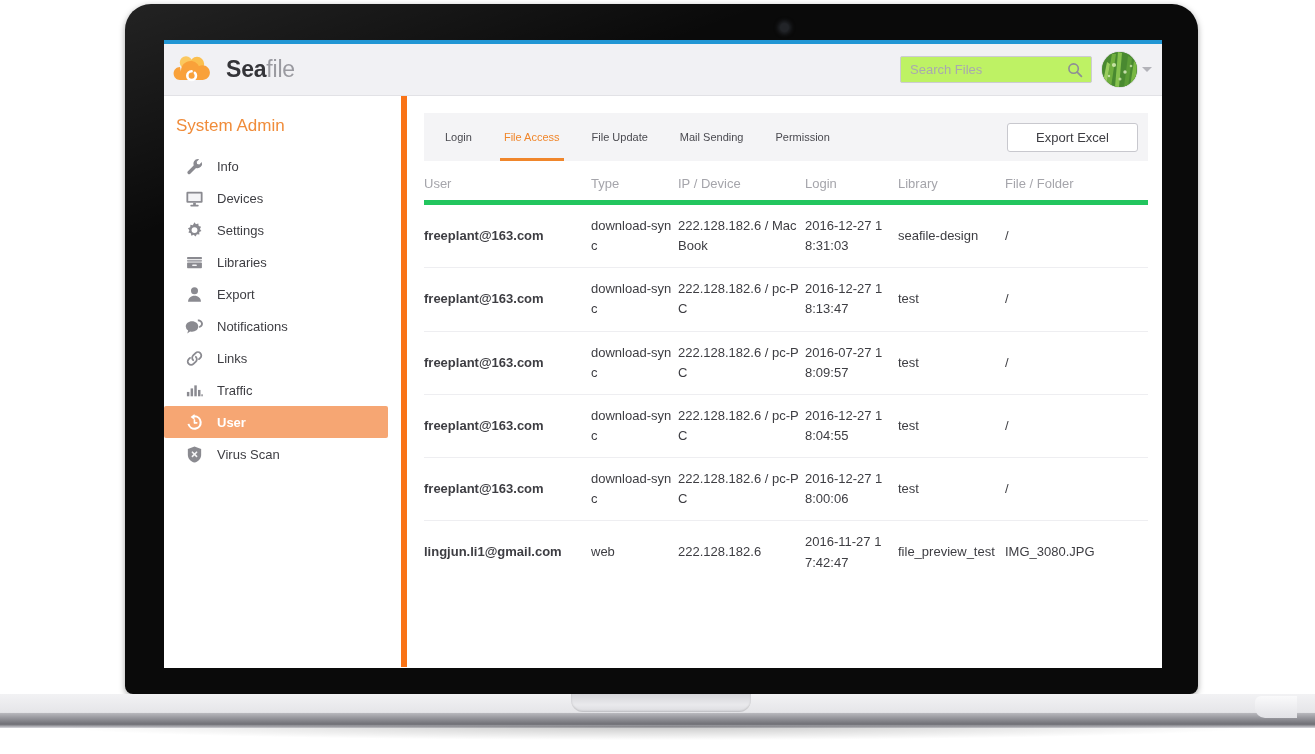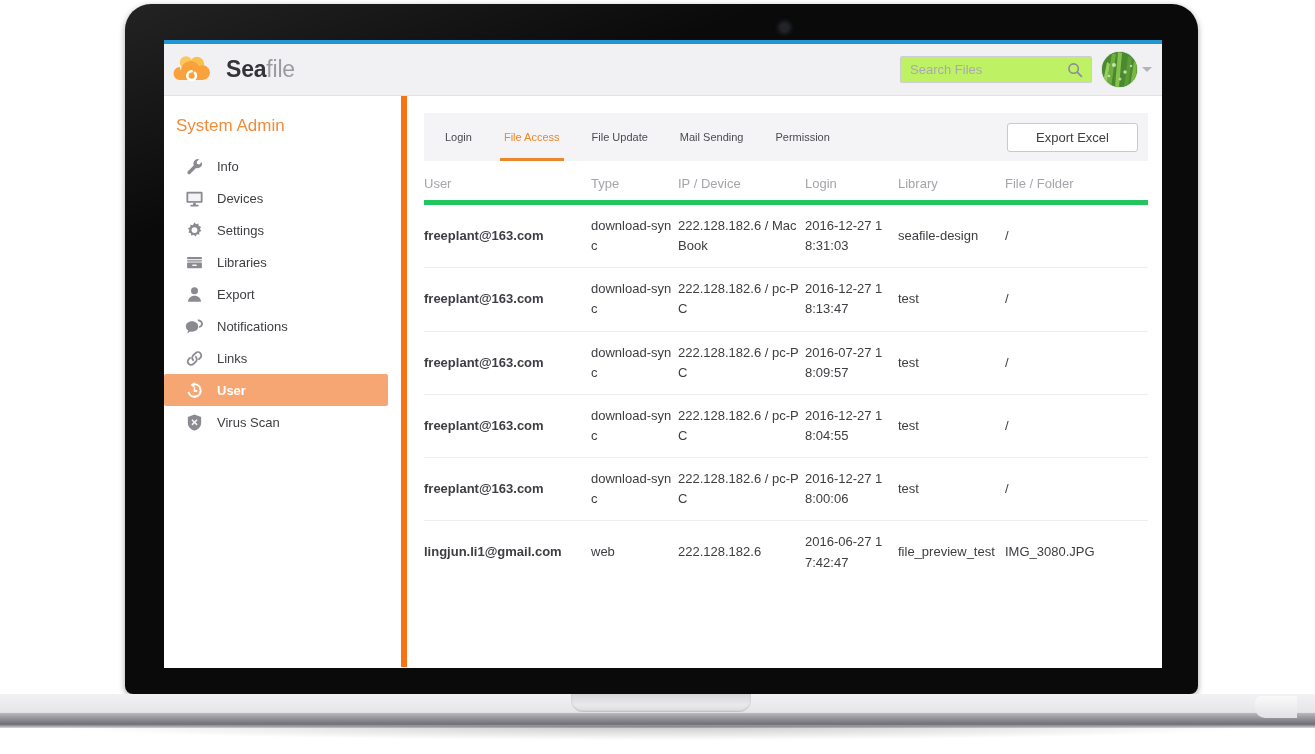--- a/index.html
+++ b/index.html
@@ -292,20 +292,32 @@
             <svg viewBox="0 0 20 20" width="19" height="19">
                 <g fill="none" stroke="#8a8a90" stroke-width="1.9" stroke-linecap="round">
                   <path d="M11.4 8.2a3.5 3.5 0 0 1 0 5L8.9 15.7a3.5 3.5 0 1 1-5-5l1.4-1.4"></path>
                   <path d="M8.6 11.8a3.5 3.5 0 0 1 0-5l2.5-2.5a3.5 3.5 0 1 1 5 5l-1.4 1.4"></path>
                 </g>
               </svg>
           </span>
           <span>Links</span>
         </div>
 
+        <div class="nav-item">
+          <span class="nav-ico">
+            <svg viewBox="0 0 20 20" width="19" height="19">
+                <rect x="2" y="11.5" width="2.6" height="4.6" fill="#8a8a90"></rect>
+                <rect x="5.9" y="7.8" width="2.6" height="8.3" fill="#8a8a90"></rect>
+                <rect x="9.8" y="4.6" width="2.6" height="11.5" fill="#8a8a90"></rect>
+                <rect x="13.7" y="9.4" width="2.6" height="6.7" fill="#8a8a90"></rect>
+                <rect x="17.2" y="14" width="1.5" height="2.1" fill="#8a8a90"></rect>
+              </svg>
+          </span>
+          <span>Traffic</span>
+        </div>
 
         <div class="nav-item active">
           <span class="nav-ico">
             <svg viewBox="0 0 20 20" width="19" height="19">
                 <path d="M10 2.4a7.6 7.6 0 1 1-7.4 9.3l2.1-.5A5.4 5.4 0 1 0 10 4.6v2.7L5.9 4.2 10 1.1z" fill="#ffffff"></path>
                 <rect x="9.1" y="6.6" width="1.7" height="4.6" rx=".8" fill="#ffffff"></rect>
                 <rect x="9.6" y="9.6" width="3.6" height="1.7" rx=".8" fill="#ffffff"></rect>
               </svg>
           </span>
           <span>User</span>
@@ -385,21 +397,21 @@
               <td>download-sync</td>
               <td>222.128.182.6 / pc-PC</td>
               <td>2016-12-27 18:00:06</td>
               <td>test</td>
               <td>/</td>
             </tr>
             <tr>
               <td class="user-cell">lingjun.li1@gmail.com</td>
               <td>web</td>
               <td>222.128.182.6</td>
-              <td>2016-06-27 17:42:47</td>
+              <td>2016-11-27 17:42:47</td>
               <td>file_preview_test</td>
               <td>IMG_3080.JPG</td>
             </tr>
           </tbody>
         </table>
 
       </div>
     </div>
   </div>
 

